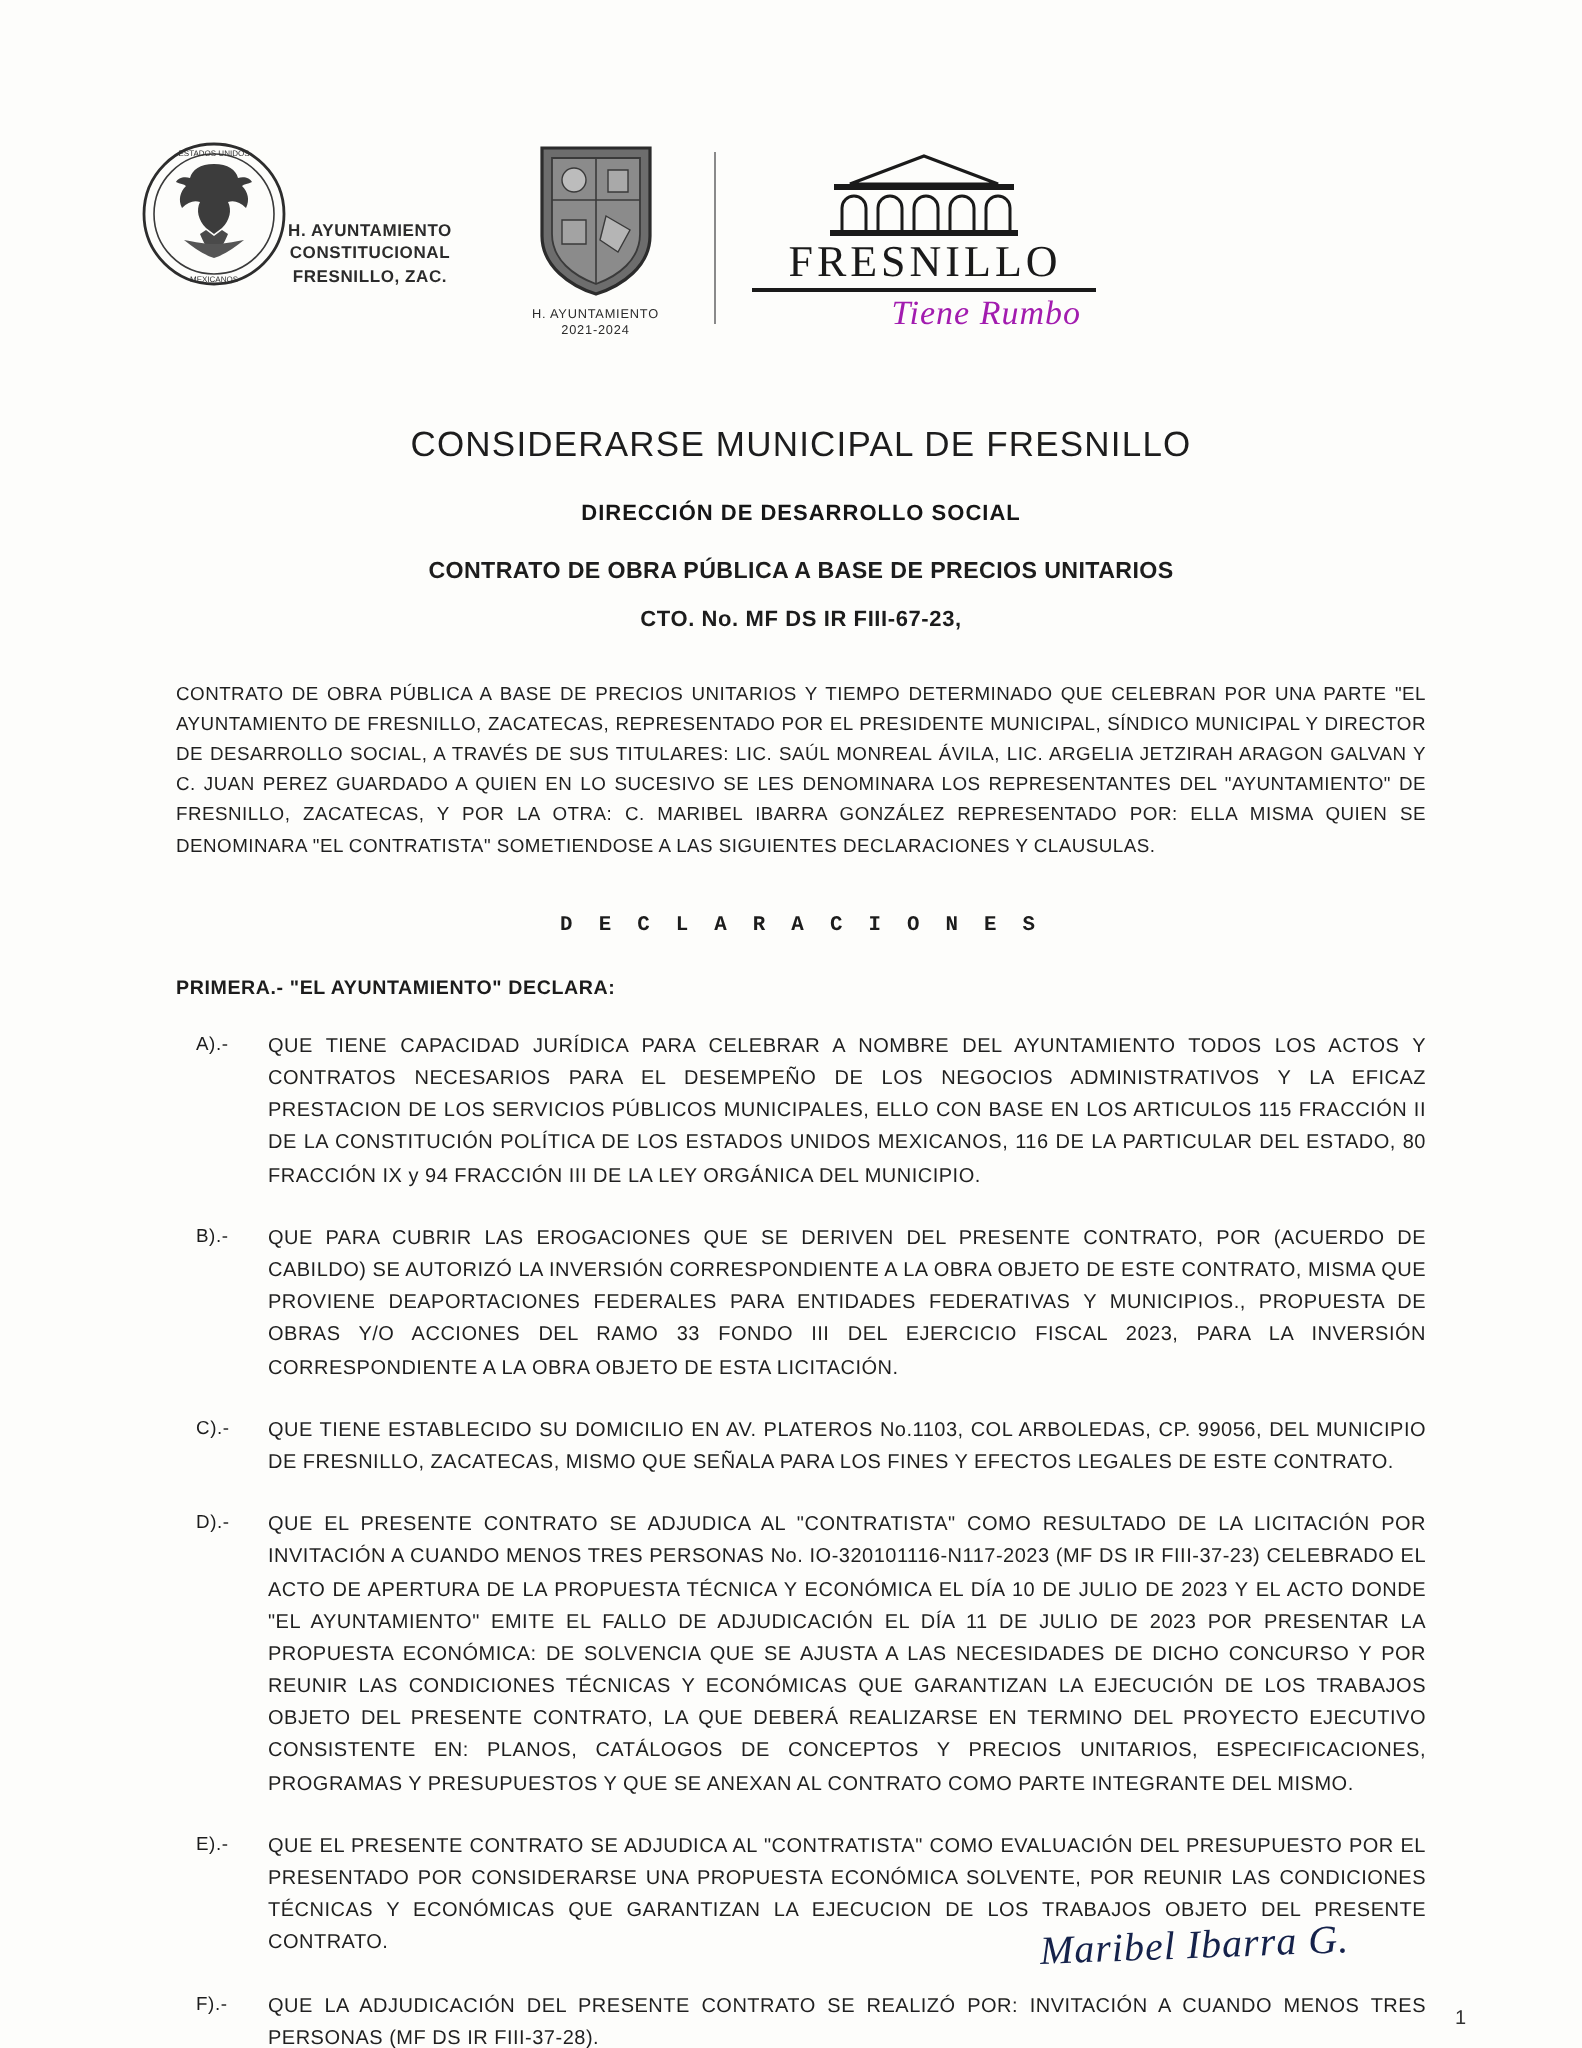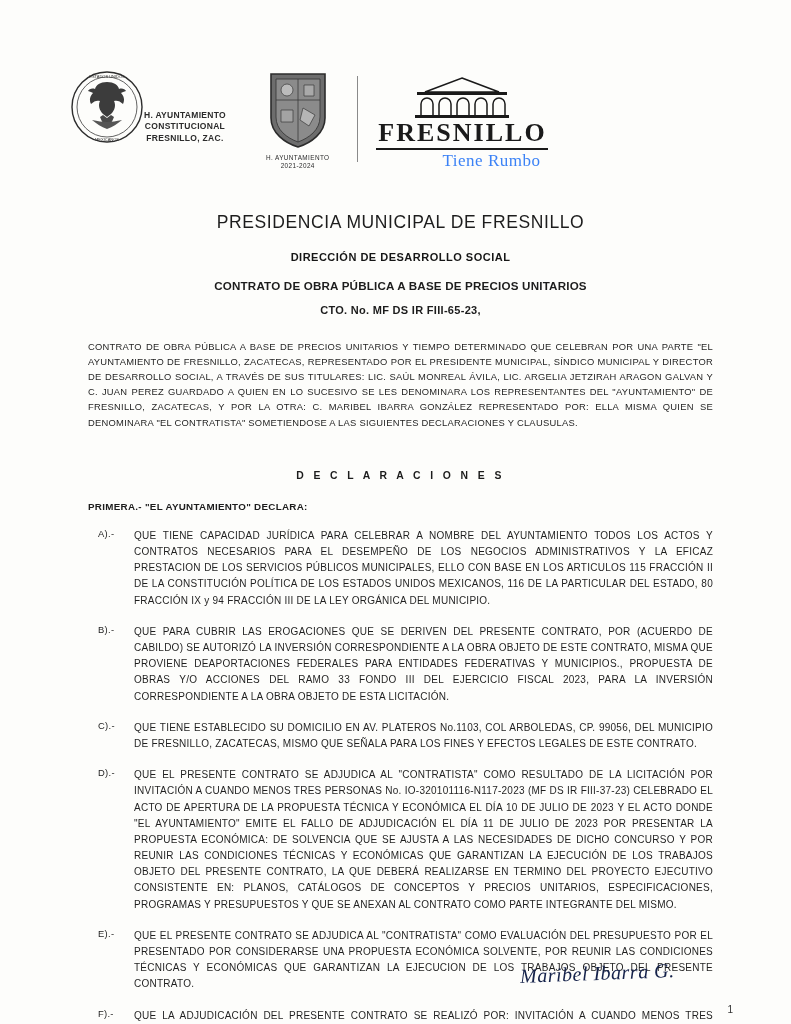--- a/index.html
+++ b/index.html
@@ -72,36 +72,37 @@
   }
   .lh-fresnillo {
     margin-top: 6px;
     display: flex;
     flex-direction: column;
     align-items: center;
   }
   .fres-arches { display:block; margin-bottom: 2px; }
   .fres-word {
     font-family: "Liberation Serif", serif;
-    font-size: 26px;
+    font-size: 22px;
     letter-spacing: 2px;
-    font-weight: bold;
+    font-weight: normal;
     color: #1a1a1a;
     line-height: 1;
   }
   .fres-rule {
     width: 172px;
     height: 2px;
     background: #1a1a1a;
     margin: 2px 0 1px 0;
   }
   .fres-slogan {
     font-family: "Liberation Serif", serif;
+    font-style: italic;
     font-size: 17px;
-    color: #3b82f6;
+    color: #a21caf;
     letter-spacing: .5px;
     align-self: flex-end;
     margin-right: 8px;
   }
 
   
   .doc-body {
     position: absolute;
     top: 212px;
     left: 88px;
@@ -143,21 +144,22 @@
     line-height: 1.62;
     text-align: justify;
     letter-spacing: .25px;
     color: #1f1f1f;
   }
   .decl-head {
     text-align: center;
     font-size: 10.4px;
     font-weight: bold;
     letter-spacing: 3.4px;
-    margin: 40px 0 20px 0;
+    margin: 27px 0 20px 0;
+    font-family: Liberation Mono, monospace;
   }
   .first-line {
     font-size: 9.8px;
     font-weight: bold;
     letter-spacing: .3px;
     margin-bottom: 16px;
   }
   .clause {
     display: flex;
     margin-bottom: 15px;
@@ -256,26 +258,26 @@
         </svg>
       </div>
       <div class="fres-word">FRESNILLO</div>
       <div class="fres-rule"></div>
       <div class="fres-slogan">Tiene Rumbo</div>
     </div>
   </div>
 
   <div class="doc-body">
 
-    <div class="t1">PRESIDENCIA MUNICIPAL DE FRESNILLO</div>
+    <div class="t1">CONSIDERARSE MUNICIPAL DE FRESNILLO</div>
     <div class="t2">DIRECCIÓN DE DESARROLLO SOCIAL</div>
     <div class="t3">CONTRATO DE OBRA PÚBLICA A BASE DE PRECIOS UNITARIOS</div>
 
     <div class="cto">
-      <div>CTO. No. MF DS IR FIII-65-23,</div>
+      <div>CTO. No. MF DS IR FIII-67-23,</div>
     </div>
 
     <div class="para">CONTRATO DE OBRA PÚBLICA A BASE DE PRECIOS UNITARIOS Y TIEMPO DETERMINADO QUE CELEBRAN POR UNA PARTE "EL AYUNTAMIENTO DE FRESNILLO, ZACATECAS, REPRESENTADO POR EL PRESIDENTE MUNICIPAL, SÍNDICO MUNICIPAL Y DIRECTOR DE DESARROLLO SOCIAL, A TRAVÉS DE SUS TITULARES: LIC. SAÚL MONREAL ÁVILA, LIC. ARGELIA JETZIRAH ARAGON GALVAN Y C. JUAN PEREZ GUARDADO A QUIEN EN LO SUCESIVO SE LES DENOMINARA LOS REPRESENTANTES DEL "AYUNTAMIENTO" DE FRESNILLO, ZACATECAS, Y POR LA OTRA: C. MARIBEL IBARRA GONZÁLEZ  REPRESENTADO POR: ELLA MISMA QUIEN SE DENOMINARA "EL CONTRATISTA" SOMETIENDOSE A LAS SIGUIENTES DECLARACIONES Y CLAUSULAS.</div>
 
     <div class="decl-head">D E C L A R A C I O N E S</div>
 
     <div class="first-line">PRIMERA.- "EL AYUNTAMIENTO" DECLARA:</div>
 
     <div class="clause">
       <div class="clause-label">A).-</div>

